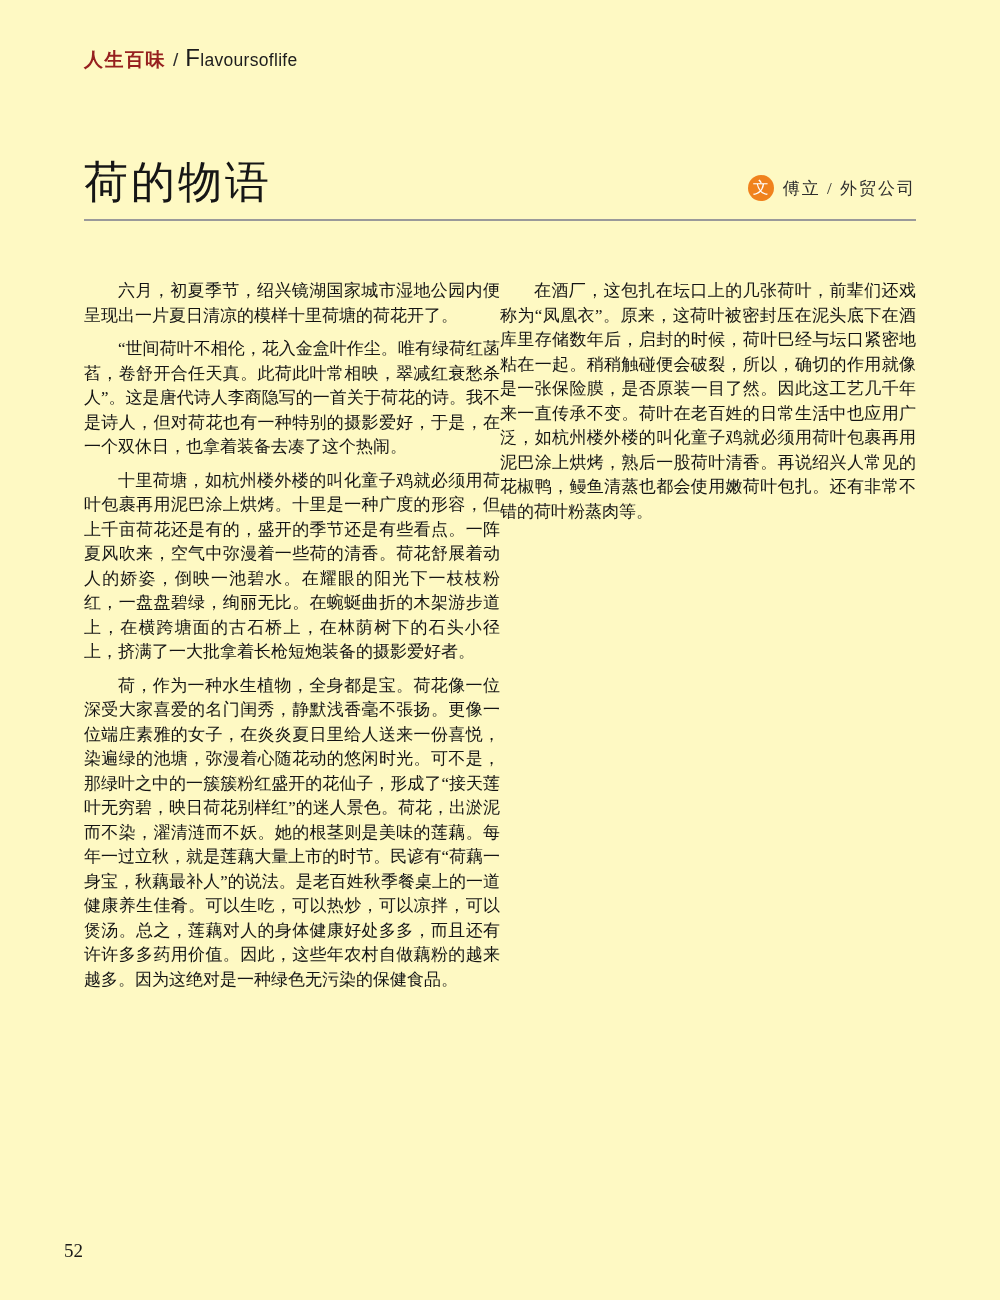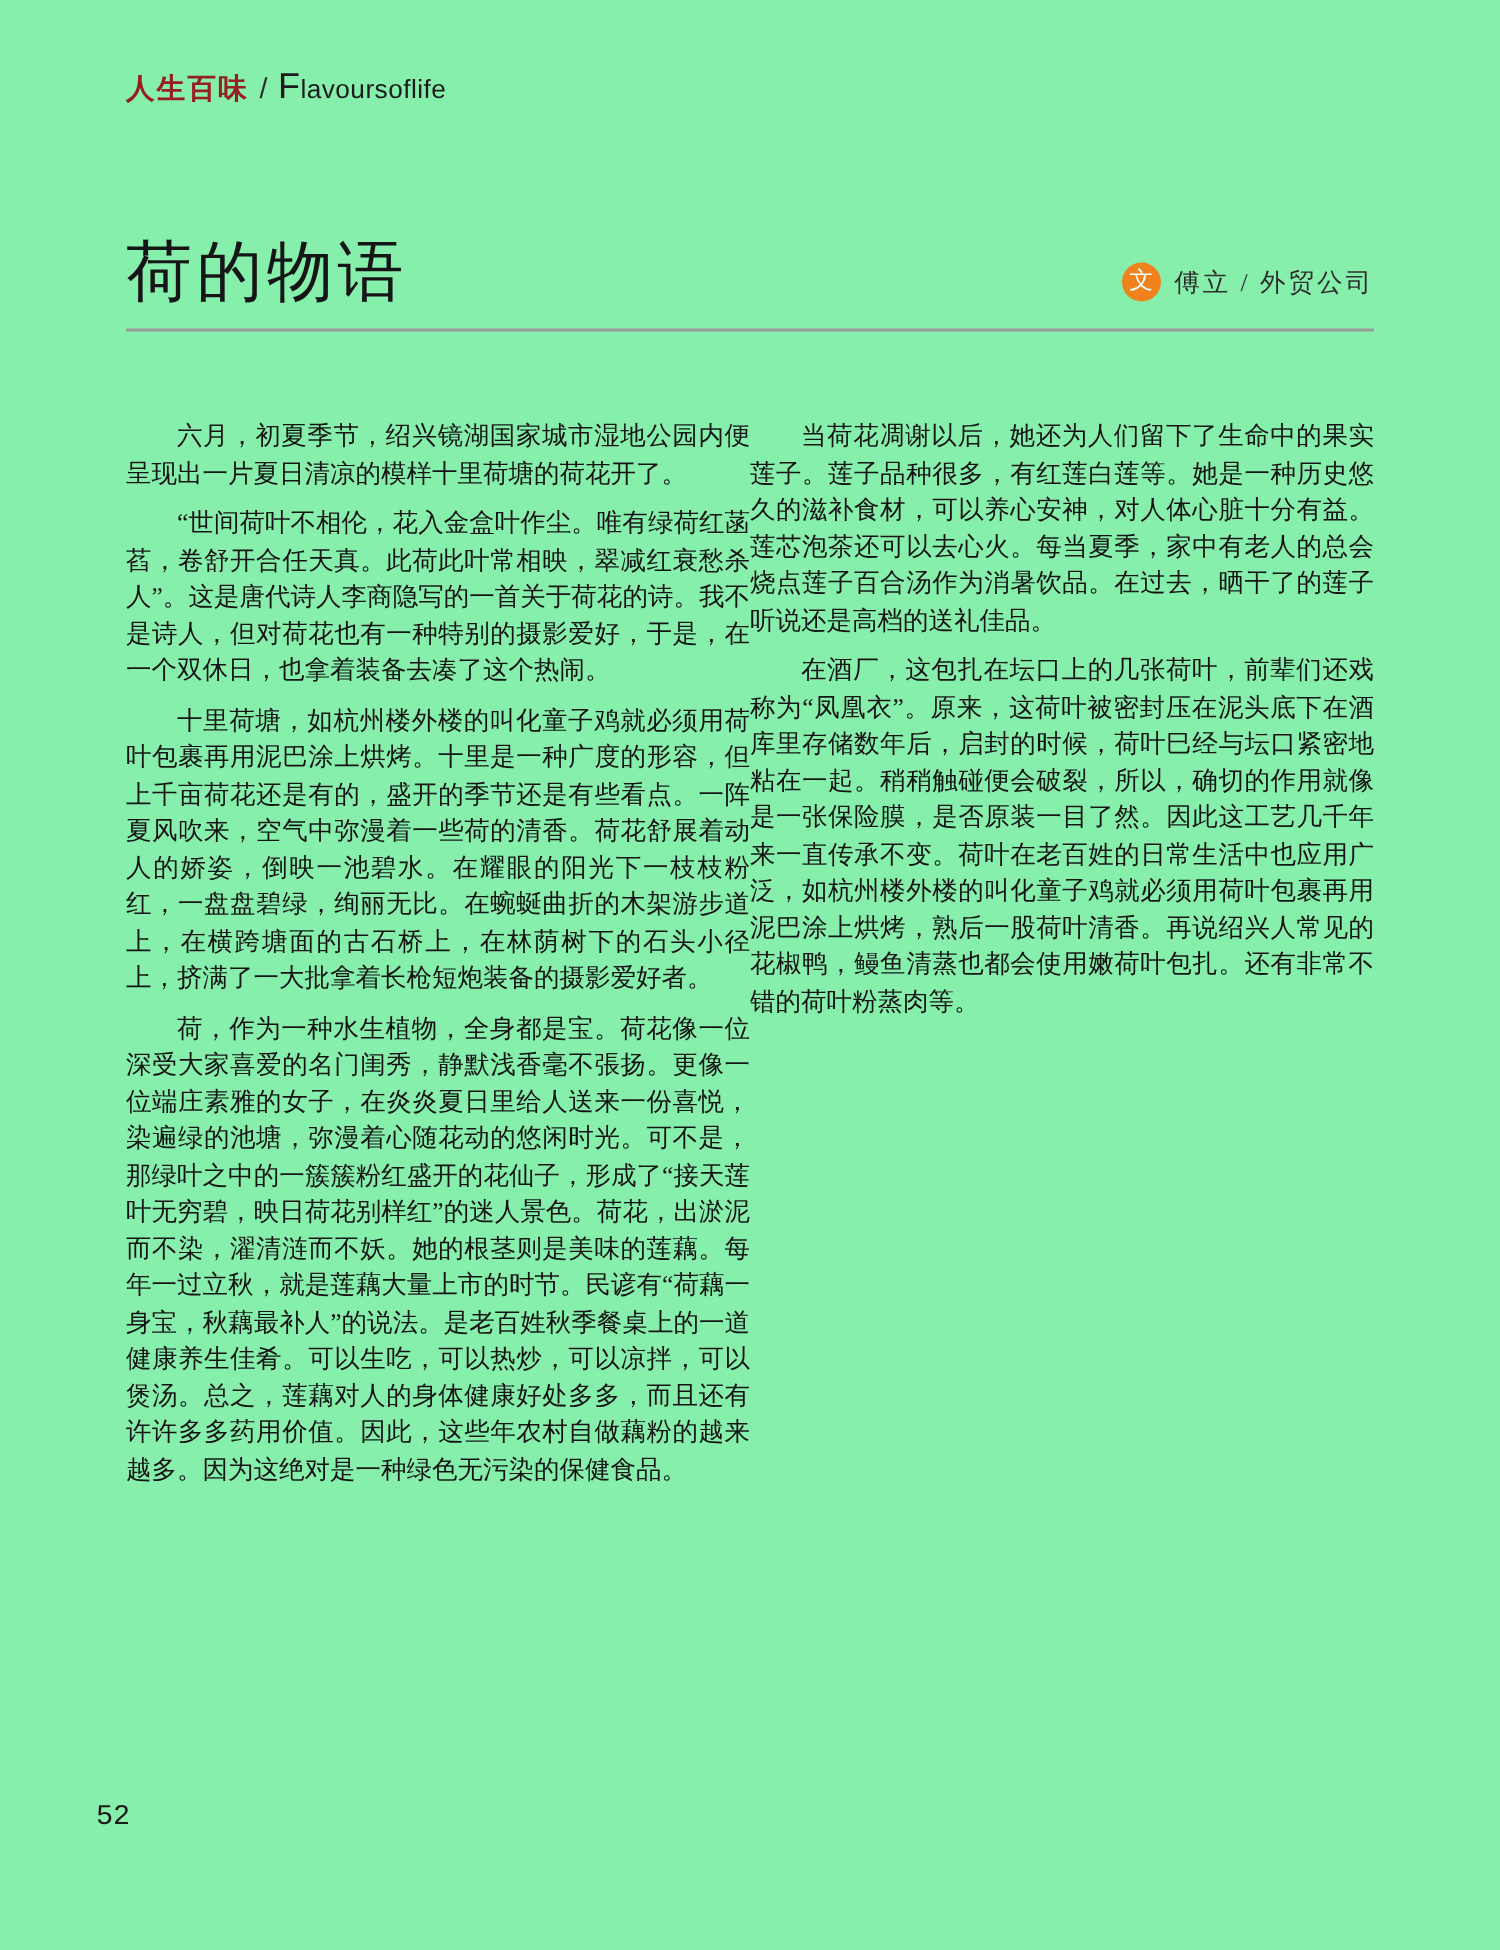--- a/index.html
+++ b/index.html
@@ -4,21 +4,21 @@
 <style>
   html,body { margin:0; padding:0; background:#ffffff; }
   body {
     width:1000px; height:1300px;
     font-family:"Liberation Serif","DejaVu Serif",serif;
     color:#111111;
   }
   .page {
     position:relative; box-sizing:border-box;
     width:1000px; height:1300px; overflow:hidden;
-    padding:46px 84px 0 84px; background:#86efac;
+    padding:46px 84px 0 84px; background:#fef9c3;
   }
   
   .kicker {
     font-family:"Liberation Sans","DejaVu Sans",sans-serif;
     font-size:19px; line-height:24px; white-space:nowrap;
   }
   .kicker-cn { color:#96201f; font-weight:700; letter-spacing:1.5px; }
   .kicker-sep { color:#2b2b2b; margin:0 7px; font-weight:400; }
   .kicker-en { color:#1c1c1c; font-size:17.5px; letter-spacing:0.3px; }
   .kicker-en-initial { font-size:24px; }
@@ -45,22 +45,22 @@
   
   .columns { display:flex; padding-top:58px; }
   .col { flex:1 1 0; min-width:0; }
   .col p {
     margin:0 0 9px 0;
     font-size:17px; line-height:24.5px;
     text-align:justify; text-indent:2em;
     color:#141414;
   }
   .page-number {
-    position:absolute; left:64px; top:1200px;
-    font-size:19px; color:#1a1a1a;font-family:Liberation Mono, monospace;
+    position:absolute; left:64px; top:1240px;
+    font-size:19px; color:#1a1a1a;
   }
 </style>
 </head>
 <body>
 
 <div class="page">
 
   <header class="kicker">
     <span class="kicker-cn">人生百味</span><span class="kicker-sep">/</span><span class="kicker-en"><span class="kicker-en-initial">F</span><span>lavoursoflife</span></span>
   </header>
@@ -76,20 +76,19 @@
   <hr class="rule">
 
   <main class="columns">
     <section class="col">
       <p>六月，初夏季节，绍兴镜湖国家城市湿地公园内便呈现出一片夏日清凉的模样十里荷塘的荷花开了。</p>
       <p>“世间荷叶不相伦，花入金盒叶作尘。唯有绿荷红菡萏，卷舒开合任天真。此荷此叶常相映，翠减红衰愁杀人”。这是唐代诗人李商隐写的一首关于荷花的诗。我不是诗人，但对荷花也有一种特别的摄影爱好，于是，在一个双休日，也拿着装备去凑了这个热闹。</p>
       <p>十里荷塘，如杭州楼外楼的叫化童子鸡就必须用荷叶包裹再用泥巴涂上烘烤。十里是一种广度的形容，但上千亩荷花还是有的，盛开的季节还是有些看点。一阵夏风吹来，空气中弥漫着一些荷的清香。荷花舒展着动人的娇姿，倒映一池碧水。在耀眼的阳光下一枝枝粉红，一盘盘碧绿，绚丽无比。在蜿蜒曲折的木架游步道上，在横跨塘面的古石桥上，在林荫树下的石头小径上，挤满了一大批拿着长枪短炮装备的摄影爱好者。</p>
       <p>荷，作为一种水生植物，全身都是宝。荷花像一位深受大家喜爱的名门闺秀，静默浅香毫不張扬。更像一位端庄素雅的女子，在炎炎夏日里给人送来一份喜悦，染遍绿的池塘，弥漫着心随花动的悠闲时光。可不是，那绿叶之中的一簇簇粉红盛开的花仙子，形成了“接天莲叶无穷碧，映日荷花别样红”的迷人景色。荷花，出淤泥而不染，濯清涟而不妖。她的根茎则是美味的莲藕。每年一过立秋，就是莲藕大量上市的时节。民谚有“荷藕一身宝，秋藕最补人”的说法。是老百姓秋季餐桌上的一道健康养生佳肴。可以生吃，可以热炒，可以凉拌，可以煲汤。总之，莲藕对人的身体健康好处多多，而且还有许许多多药用价值。因此，这些年农村自做藕粉的越来越多。因为这绝对是一种绿色无污染的保健食品。</p>
     </section>
     <section class="col">
-      <p>当荷花凋谢以后，她还为人们留下了生命中的果实莲子。莲子品种很多，有红莲白莲等。她是一种历史悠久的滋补食材，可以养心安神，对人体心脏十分有益。莲芯泡茶还可以去心火。每当夏季，家中有老人的总会烧点莲子百合汤作为消暑饮品。在过去，晒干了的莲子听说还是高档的送礼佳品。</p>
       <p>在酒厂，这包扎在坛口上的几张荷叶，前辈们还戏称为“凤凰衣”。原来，这荷叶被密封压在泥头底下在酒库里存储数年后，启封的时候，荷叶巳经与坛口紧密地粘在一起。稍稍触碰便会破裂，所以，确切的作用就像是一张保险膜，是否原装一目了然。因此这工艺几千年来一直传承不变。荷叶在老百姓的日常生活中也应用广泛，如杭州楼外楼的叫化童子鸡就必须用荷叶包裹再用泥巴涂上烘烤，熟后一股荷叶清香。再说绍兴人常见的花椒鸭，鳗鱼清蒸也都会使用嫩荷叶包扎。还有非常不错的荷叶粉蒸肉等。</p>
     </section>
   </main>
 
   <span class="page-number">52</span>
 
 </div>
 
 </body></html>

